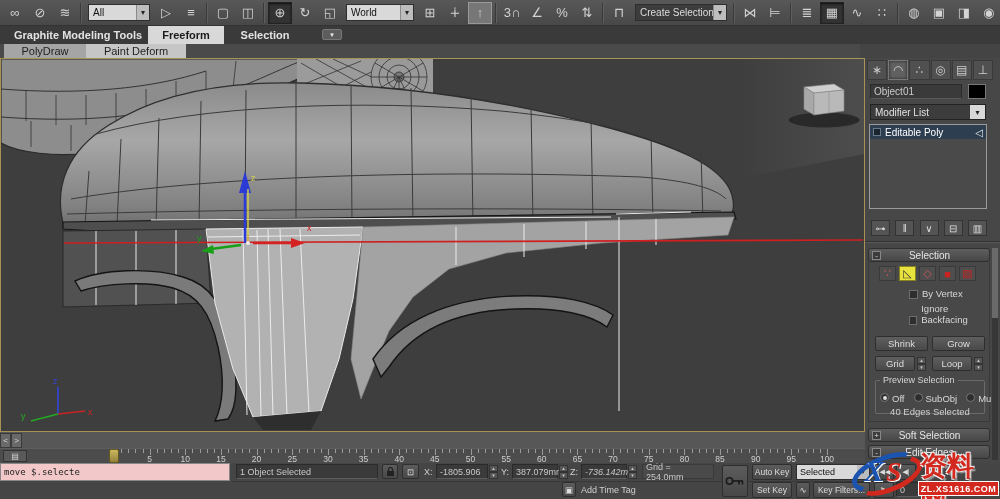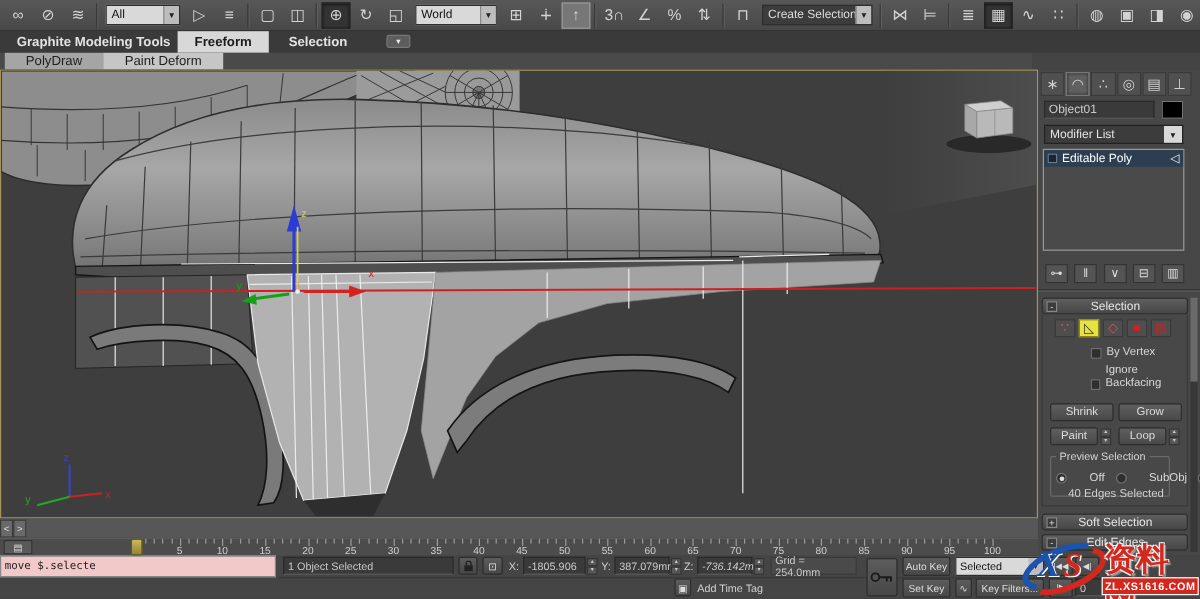--- a/index.html
+++ b/index.html
@@ -90,26 +90,26 @@
   .cbrow { position:absolute; left:8px; display:flex; align-items:flex-end; gap:4px; font-size:9.5px; color:#d8d8d8;margin-left:32px; }
   .cb { width:9px; height:9px; background:#2e2e2e; border:1px solid #6e6e6e; }
   .numfield { width:48px; height:13px; background:#353535; border:1px solid #222;
     border-bottom-color:#5a5a5a; color:#c5c5c5; font-size:9px; padding:0 2px; display:flex; align-items:center; }
   .spin { width:9px; height:13px; display:flex; flex-direction:column; }
   .spin div { flex:1; background:#565656; border:1px solid #333; font-size:5px; line-height:5px;
     text-align:center; color:#ccc; }
   .pbtn { position:absolute; height:15px; background:linear-gradient(#5f5f5f,#494949);
     border:1px solid #2e2e2e; border-radius:2px; color:#ddd; font-size:9.5px;
     display:flex; align-items:center; justify-content:center; }
-  #preview-box { position:absolute; left:6px; top:118px; width:100px; height:34px;
+  #preview-box { position:absolute; left:6px; top:118px; width:110px; height:34px;
     border:1px solid #6a6a6a; border-radius:2px; }
   #preview-title { position:absolute; left:4px; top:-6px; background:#484848; padding:0 3px;
     font-size:9px; color:#d5d5d5; }
   #radio-row { position:absolute; left:4px; top:12px; display:flex; gap:9px; align-items:center; }
-  .radio { display:flex; align-items:center; gap:19px; font-size:9.5px; color:#d8d8d8; }
+  .radio { display:flex; gap:3px; font-size:9.5px; color:#d8d8d8; }
   .rdot { width:9px; height:9px; border-radius:50%; background:#2e2e2e; border:1px solid #777;
     display:flex; align-items:center; justify-content:center; }
   .rdot .on { width:4px; height:4px; border-radius:50%; background:#ddd; }
   #sel-count { position:absolute; left:0; top:156px; width:122px; text-align:center;
     font-size:9.5px; color:#d0d0d0; top:144px; }
   #panel-scroll { position:absolute; right:2px; top:190px; width:6px; height:212px; background:#373737; }
   #panel-scroll .thumb { position:absolute; left:0; top:0; width:6px; height:70px; background:#6a6a6a; }
 
   
   #timeslider-row { position:absolute; left:0; top:432px; width:865px; height:16px; background:#575757;
@@ -443,21 +443,21 @@
     <div class="cbrow" style="top:26px;">
       <span class="cb"></span>
       <span>By Vertex</span>
     </div>
     <div class="cbrow" style="top:41px;">
       <span class="cb"></span>
       <span>Ignore Backfacing</span>
     </div>
     <div class="pbtn" style="left:6px; top:74px; width:53px;">Shrink</div>
     <div class="pbtn" style="left:63px; top:74px; width:53px;">Grow</div>
-    <div class="pbtn" style="left:6px; top:94px; width:40px;">Paint</div>
+    <div class="pbtn" style="left:6px; top:94px; width:40px;">Grid</div>
     <span class="spin-slot abs" style="left:48px; top:95px;">
         <div class="spin">
           <div class="su">▴</div>
           <div class="sd">▾</div>
         </div>
       </span>
     <div class="pbtn" style="left:63px; top:94px; width:40px;">Loop</div>
     <span class="spin-slot abs" style="left:105px; top:95px;">
         <div class="spin">
           <div class="su">▴</div>

